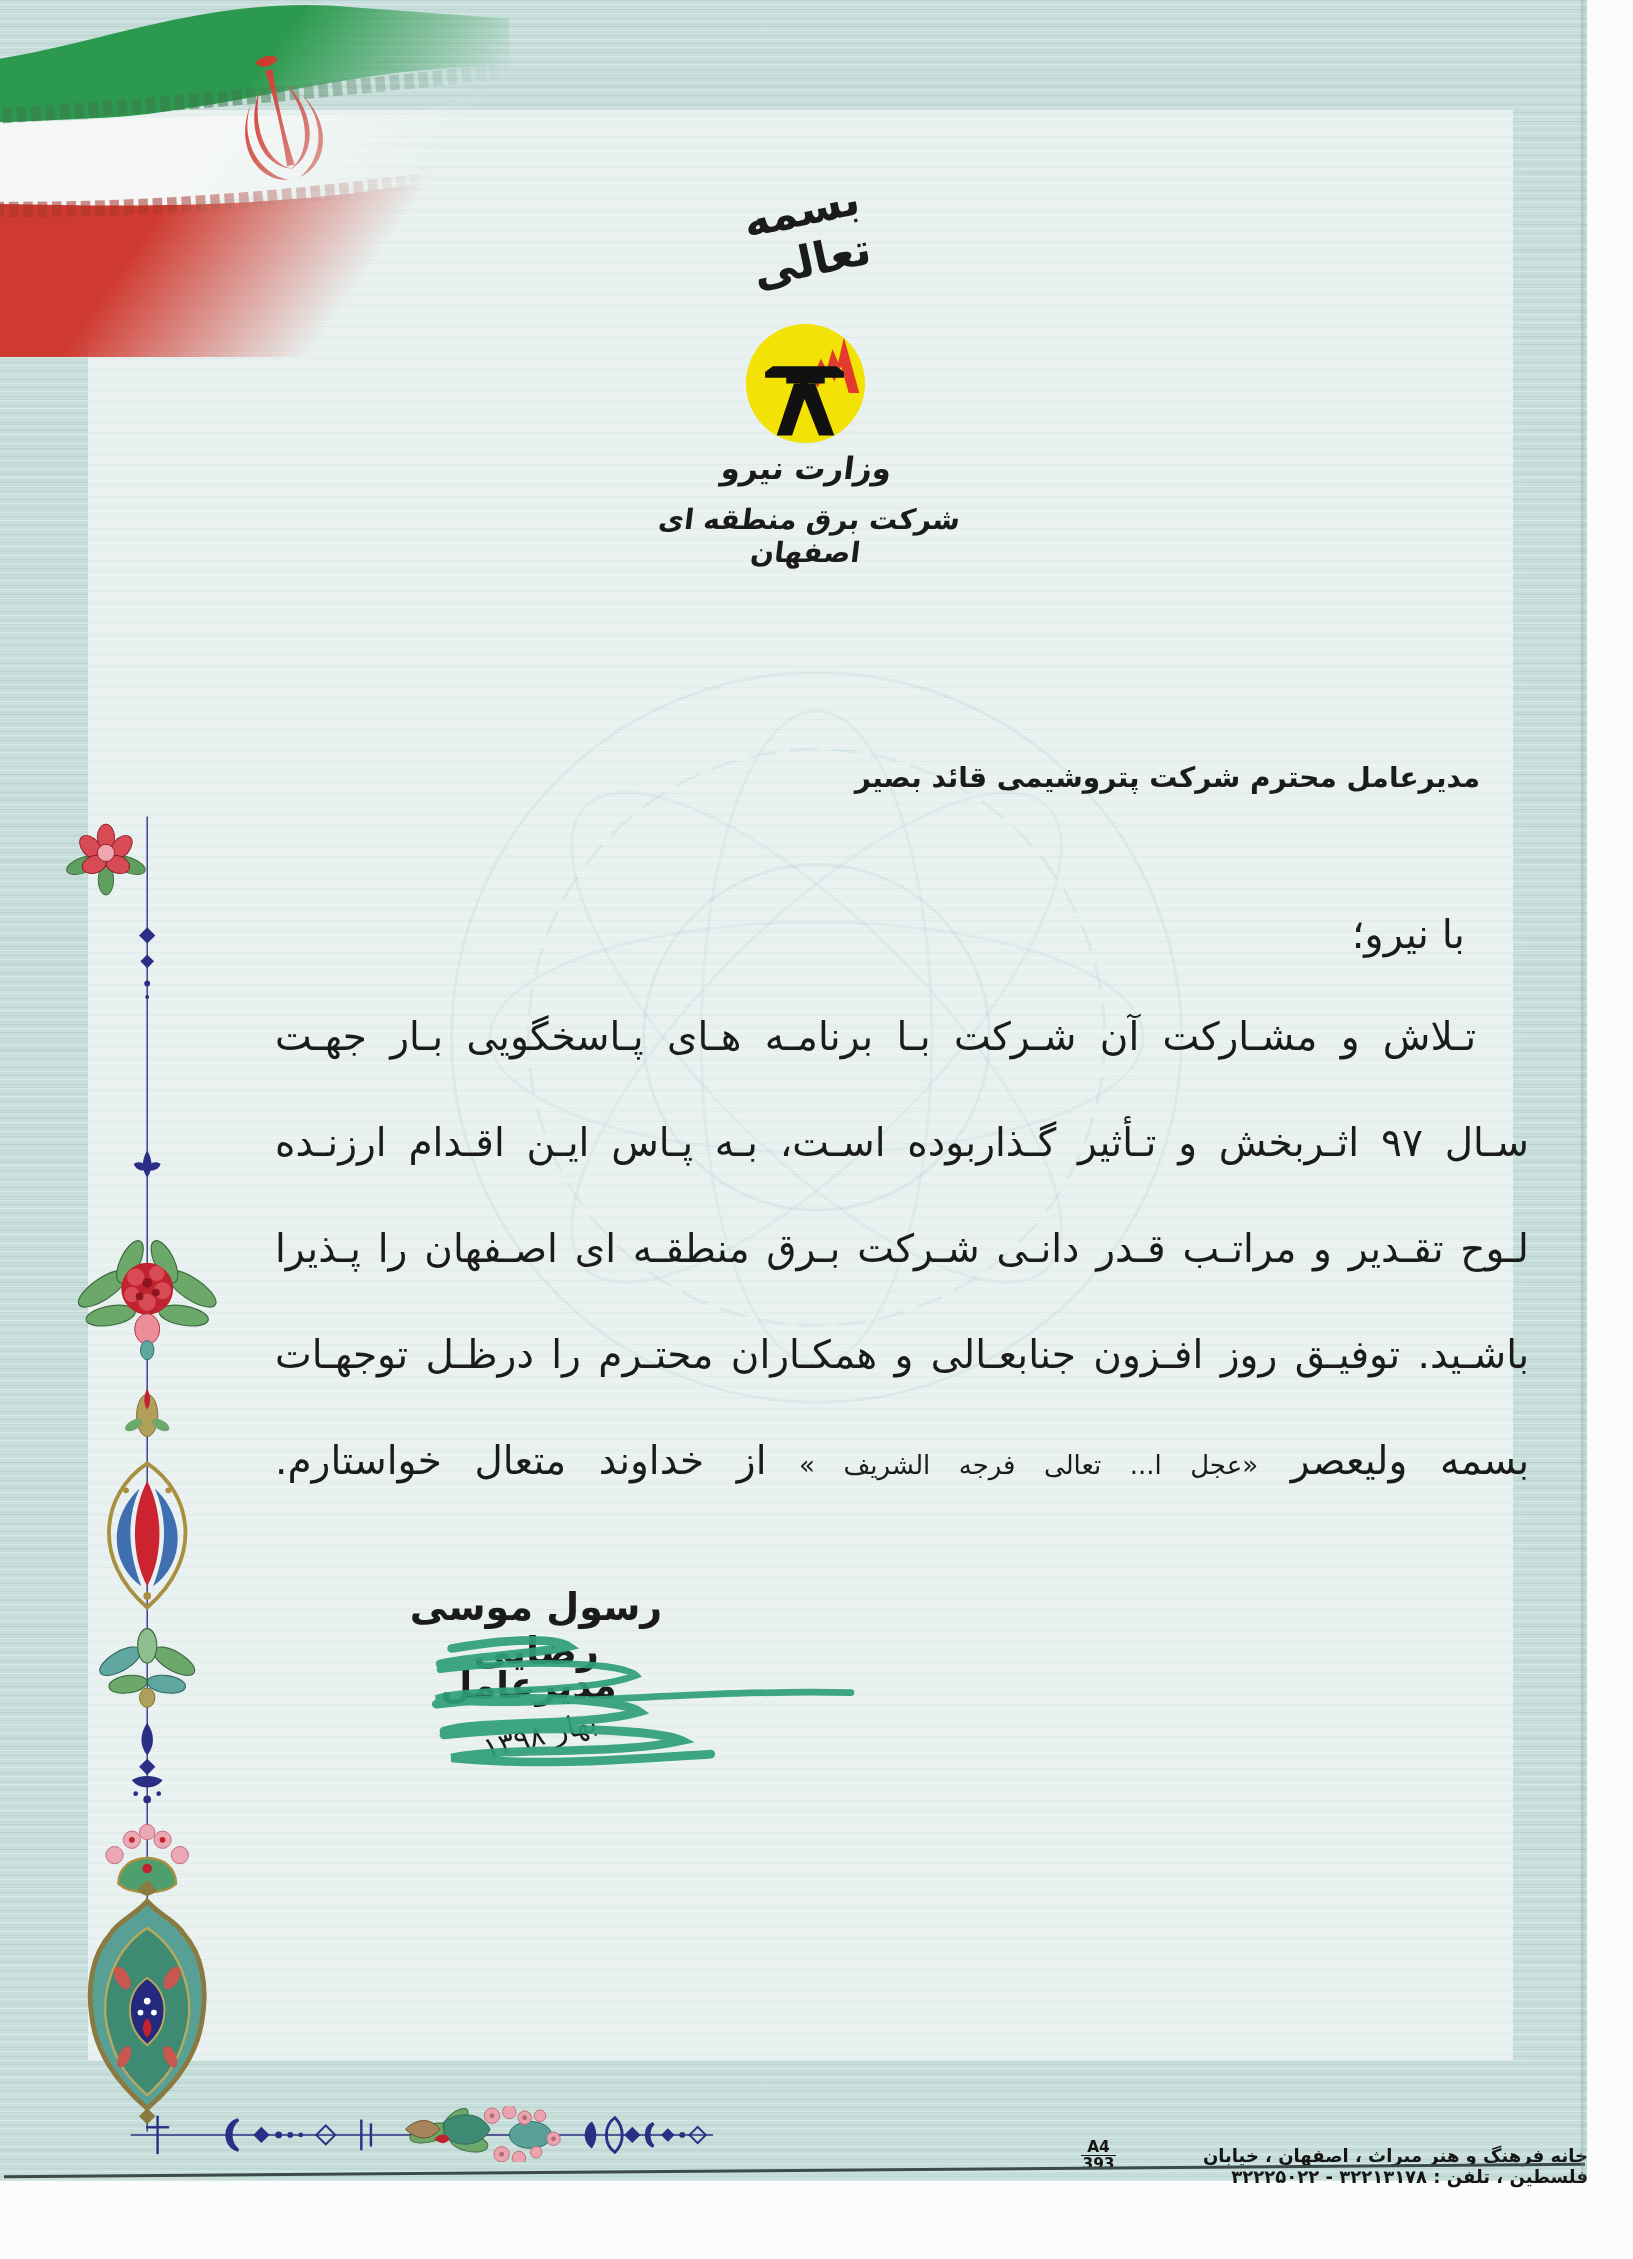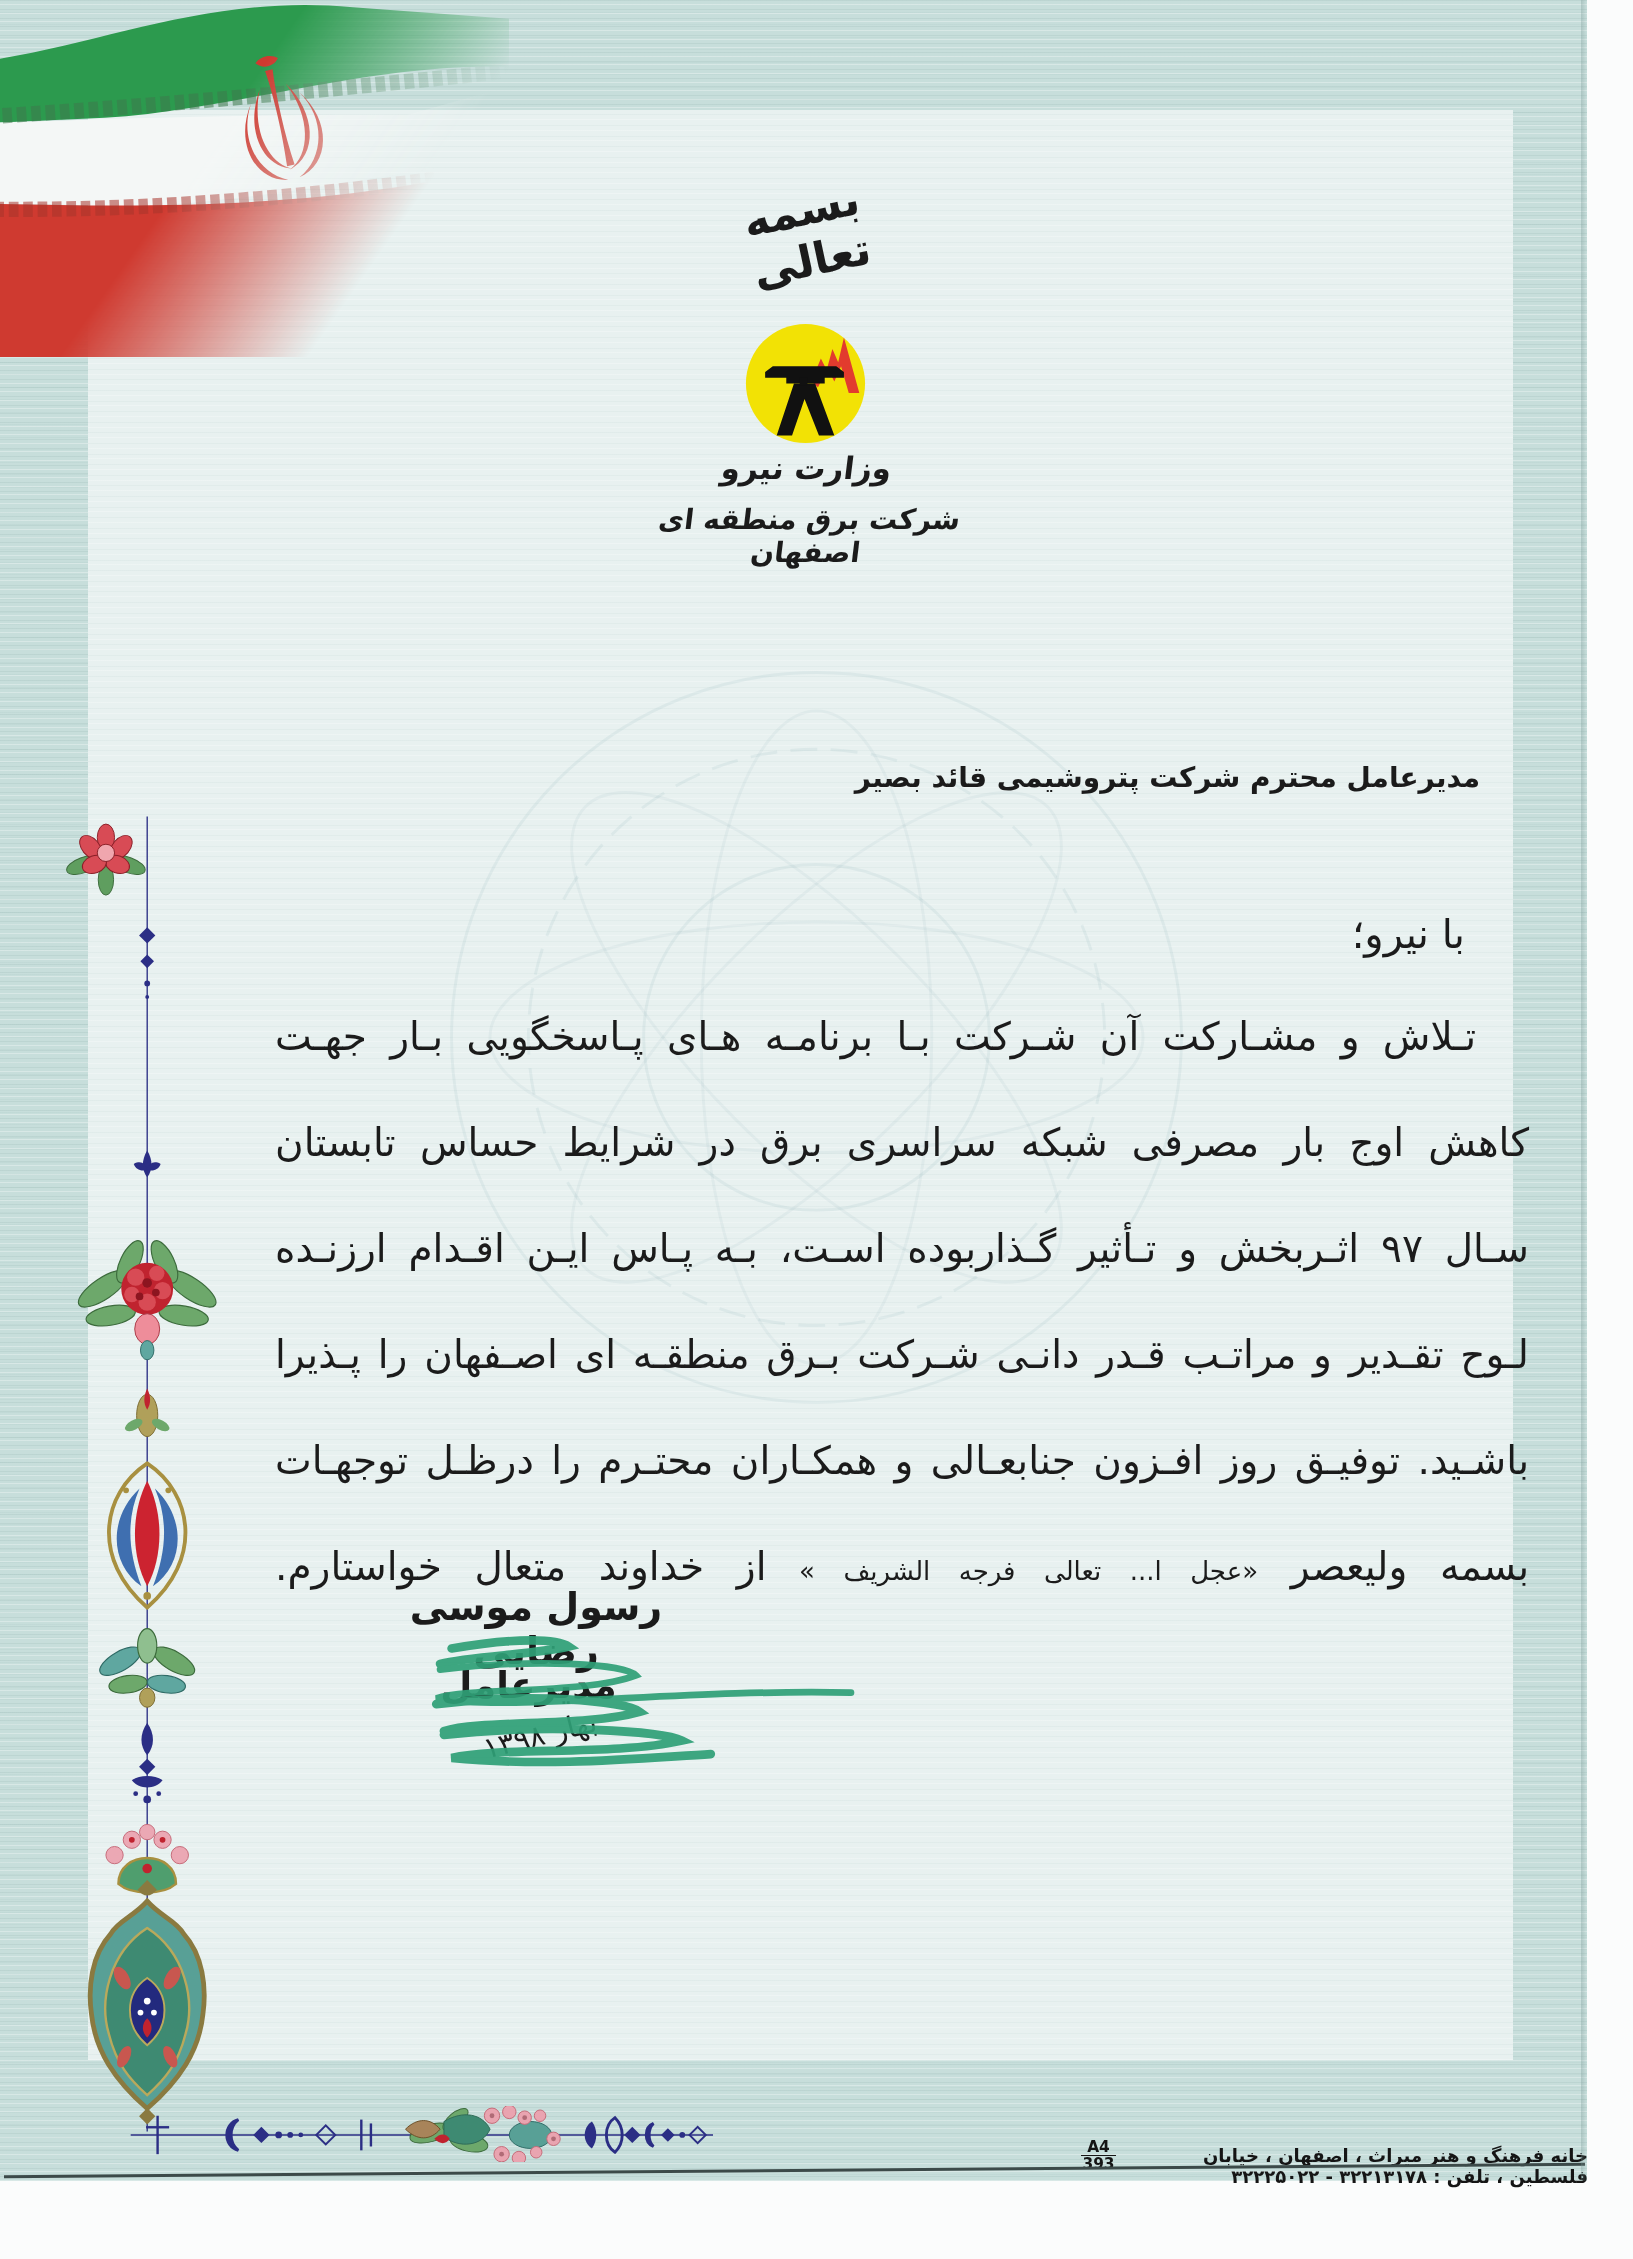--- a/index.html
+++ b/index.html
@@ -122,21 +122,20 @@
   <div class="abs rtl ink ministry">وزارت نیرو</div>
   <div class="abs rtl ink company">شرکت برق منطقه ای اصفهان</div>
 
 
   <div class="abs rtl ink recipient">مدیرعامل محترم شرکت پتروشیمی قائد بصیر</div>
 
   <div class="abs rtl ink salutation">با نیرو؛</div>
 
   <div class="abs body-block">
     <div class="body-line first">تـلاش و مشـارکت آن شـرکت بـا برنامـه هـای پـاسخگویی بـار جهـت</div>
-    <div class="body-line">کاهش اوج بار مصرفی شبکه سراسری برق در شرایط حساس تابستان</div>
     <div class="body-line">سـال ۹۷ اثـربخش و تـأثیر گـذاربوده اسـت، بـه پـاس ایـن اقـدام ارزنـده</div>
     <div class="body-line">لـوح تقـدیر و مراتـب قـدر دانـی شـرکت بـرق منطقـه ای اصـفهان را پـذیرا</div>
     <div class="body-line">باشـید. توفیـق روز افـزون جنابعـالی و همکـاران محتـرم را درظـل توجهـات</div>
     <div class="body-line last">
       <span>بسمه ولیعصر</span>
       <span class="small-paren">«عجل ا... تعالی فرجه الشریف »</span>
       <span>از خداوند متعال خواستارم.</span>
     </div>
   </div>
 

